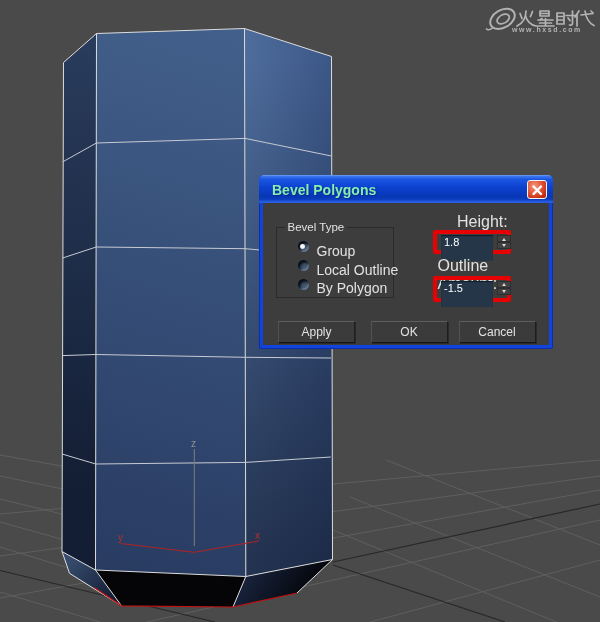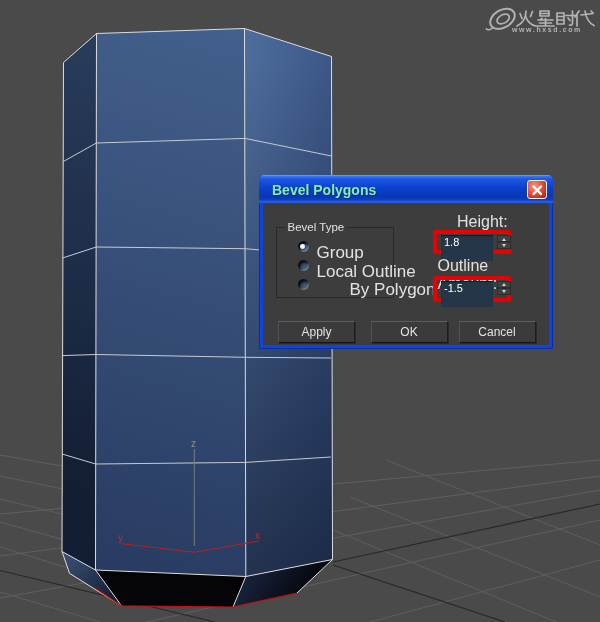--- a/index.html
+++ b/index.html
@@ -5,21 +5,21 @@
 html,body{margin:0;padding:0;width:600px;height:622px;overflow:hidden;background:#4a4a4a;font-family:"Liberation Sans",sans-serif;}
 #scene{position:absolute;left:0;top:0;}
 #dlg{position:absolute;left:259px;top:175px;width:294px;height:174px;background:#1144dd;border-radius:5px 5px 2px 2px;box-shadow:inset 0 0 0 1px rgba(8,28,120,.55);}
 #ttlbar{position:absolute;left:0;top:0;width:294px;height:28px;border-radius:5px 5px 0 0;background:linear-gradient(180deg,#7aa4f4 0%,#3a74ee 5%,#1a55e2 16%,#0c41cf 45%,#0837b4 78%,#0d3fc0 88%,#2e62e4 97%,#2055d8 100%);}
 #dlgc{position:absolute;left:4px;top:28px;right:4px;bottom:4px;background:#3d3d3d;}
 #ttl{position:absolute;left:13px;top:7px;font-size:14px;font-weight:bold;color:#86efac;text-shadow:1px 1px 1px #0a2890;letter-spacing:0px;}
 #xbtn{position:absolute;right:6px;top:5px;width:20px;height:19px;border-radius:3px;border:1px solid #f4f4f4;background:radial-gradient(circle at 35% 30%,#f09a80 0%,#e2563a 45%,#c22d12 80%,#a82408 100%);box-sizing:border-box;}
 #xbtn svg{position:absolute;left:2px;top:1.5px;}
 .gbox{position:absolute;left:16px;top:51px;width:118px;height:71px;border:1px solid #2a2a2a;box-sizing:border-box;}
 .gbl{position:absolute;left:8px;top:-7px;background:#3d3d3d;padding:0 3px;font-size:11.5px;color:#e2e2e2;}
-.row{position:absolute;left:24px;font-size:17px;color:#e2e2e2;}
+.row{position:absolute;left:24px;font-size:14px;color:#e2e2e2;}
 .radio{position:absolute;width:11px;height:11px;border-radius:50%;background:radial-gradient(circle at 60% 65%,#46596e 0%,#3b4e63 40%,#2c3c50 68%,#16202e 100%);box-shadow:inset 2px 2.5px 2.5px rgba(4,8,16,.9), inset -1px -1.5px 1.5px rgba(150,170,192,.5);}
 .radio.sel:after{content:"";position:absolute;left:2.8px;top:2.8px;width:4.8px;height:4.8px;border-radius:50%;background:#f4f7fa;}
 .lbl{position:absolute;font-size:16px;color:#e2e2e2;}
 .redrect{position:absolute;border:4px solid #e60202;border-radius:2px;box-sizing:border-box;}
 .fld{position:absolute;width:52px;height:26px;background:#243648;color:#fff;font-size:11px;line-height:14px;padding-left:3px;box-sizing:border-box;box-shadow:inset 0 1px 1px #101c28;}
 .spin{position:absolute;width:14px;height:14px;background:#3f3f3f;}
 .spin .up,.spin .dn{position:absolute;left:0;width:14px;height:7px;background:#414141;box-shadow:inset 0 0 0 1px #2e2e2e;}
 .spin .up{top:0}.spin .dn{top:7px}
 .spin .up:after{content:"";position:absolute;left:4.5px;top:2.5px;border-left:2.5px solid transparent;border-right:2.5px solid transparent;border-bottom:3px solid #d6d6d6;}
 .spin .dn:after{content:"";position:absolute;left:4.5px;top:2px;border-left:2.5px solid transparent;border-right:2.5px solid transparent;border-top:3px solid #d6d6d6;}
@@ -157,21 +157,21 @@
     </div>
   <div id="dlgc">
     <div class="gbox" style="left:12.5px;top:23.5px;width:118px;height:71px;">
         <div class="gbl">Bevel Type</div>
       </div>
     <div class="radio sel" style="left:34.5px;top:38px;"></div>
     <div class="row" style="left:53.5px;top:39.5px;">Group</div>
     <div class="radio" style="left:34.5px;top:57px;"></div>
     <div class="row" style="left:53.5px;top:58.5px;">Local Outline</div>
     <div class="radio" style="left:34.5px;top:75.7px;"></div>
-    <div class="row" style="left:53.5px;top:77px;margin-left:33px;">By Polygon</div>
+    <div class="row" style="left:53.5px;top:77px;">By Polygon</div>
 
     <div class="lbl" style="left:194px;top:9.5px;">Height:</div>
     <div class="redrect" style="left:170px;top:27px;width:78px;height:24px;"></div>
     <div class="fld" style="left:178px;top:32px;">1.8</div>
     <div class="spin" style="left:234px;top:32px;">
         <div class="up"></div>
         <div class="dn"></div>
       </div>
 
     <div class="lbl" style="left:174.5px;top:54px;">Outline Amount:</div>

